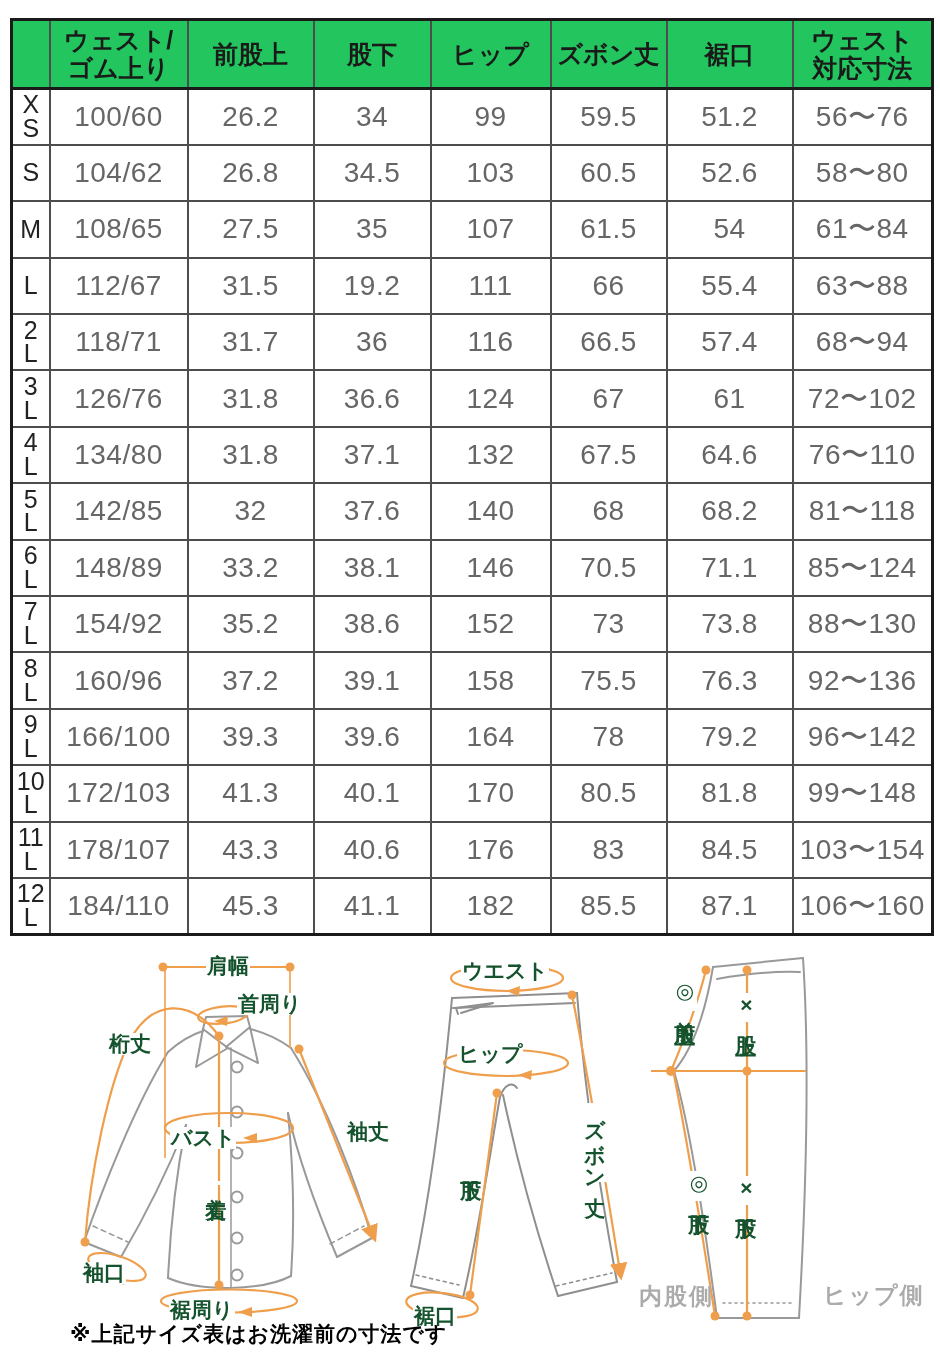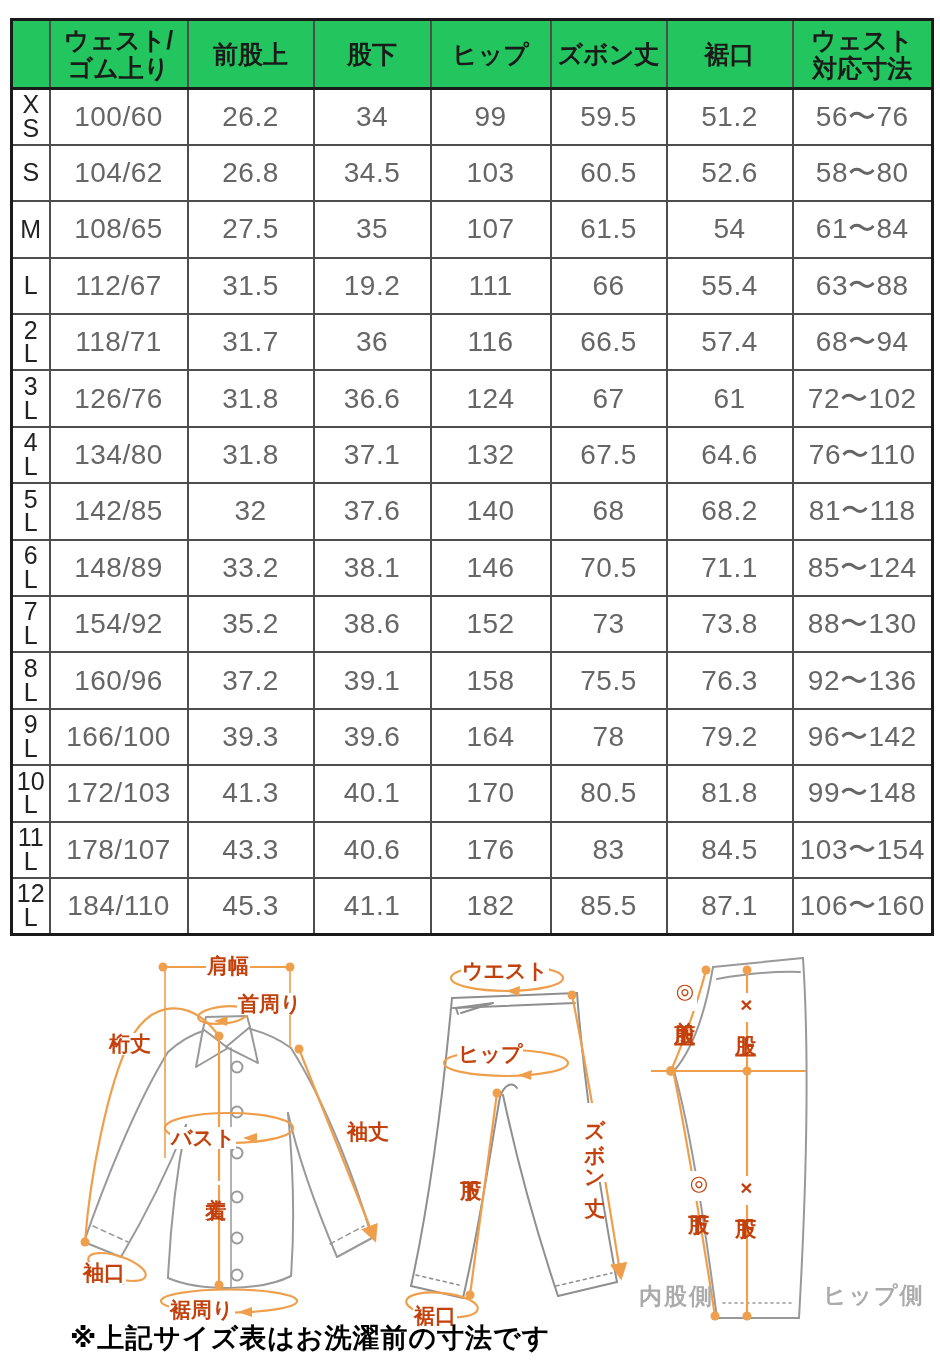--- a/index.html
+++ b/index.html
@@ -27,27 +27,27 @@
   .size-table tbody td{font-size:28px;color:#666666;letter-spacing:0.5px;}
   .size-table tbody th.size-cell{
     background:#ffffff;font-weight:normal;font-size:25px;color:#222222;
     white-space:pre-line;line-height:0.95;
   }
   
   .diagrams{position:absolute;left:0;top:945px;width:940px;height:395px;}
   .diagrams svg{position:absolute;left:0;top:0;}
   .dlabel{
     position:absolute;font-weight:bold;font-size:21px;line-height:1.04;
-    color:#c2410c;background:#ffffff;padding:0 1px;white-space:nowrap;
+    color:#14532d;background:#ffffff;padding:0 1px;white-space:nowrap;
   }
   .vert{writing-mode:vertical-rl;text-orientation:upright;letter-spacing:2px;white-space:normal;}
   .muted{color:#ababab;background:transparent;font-size:23px;letter-spacing:2px;}
   
   .note{
-    position:absolute;left:70px;top:1320px;font-size:27px;font-weight:bold;
+    position:absolute;left:70px;top:1320px;font-size:21px;font-weight:bold;
     color:#000000;letter-spacing:1px;
   }
 </style>
 </head>
 <body>
 
 <table class="size-table">
   <colgroup>
     <col style="width:38px">
       <col style="width:138px">

